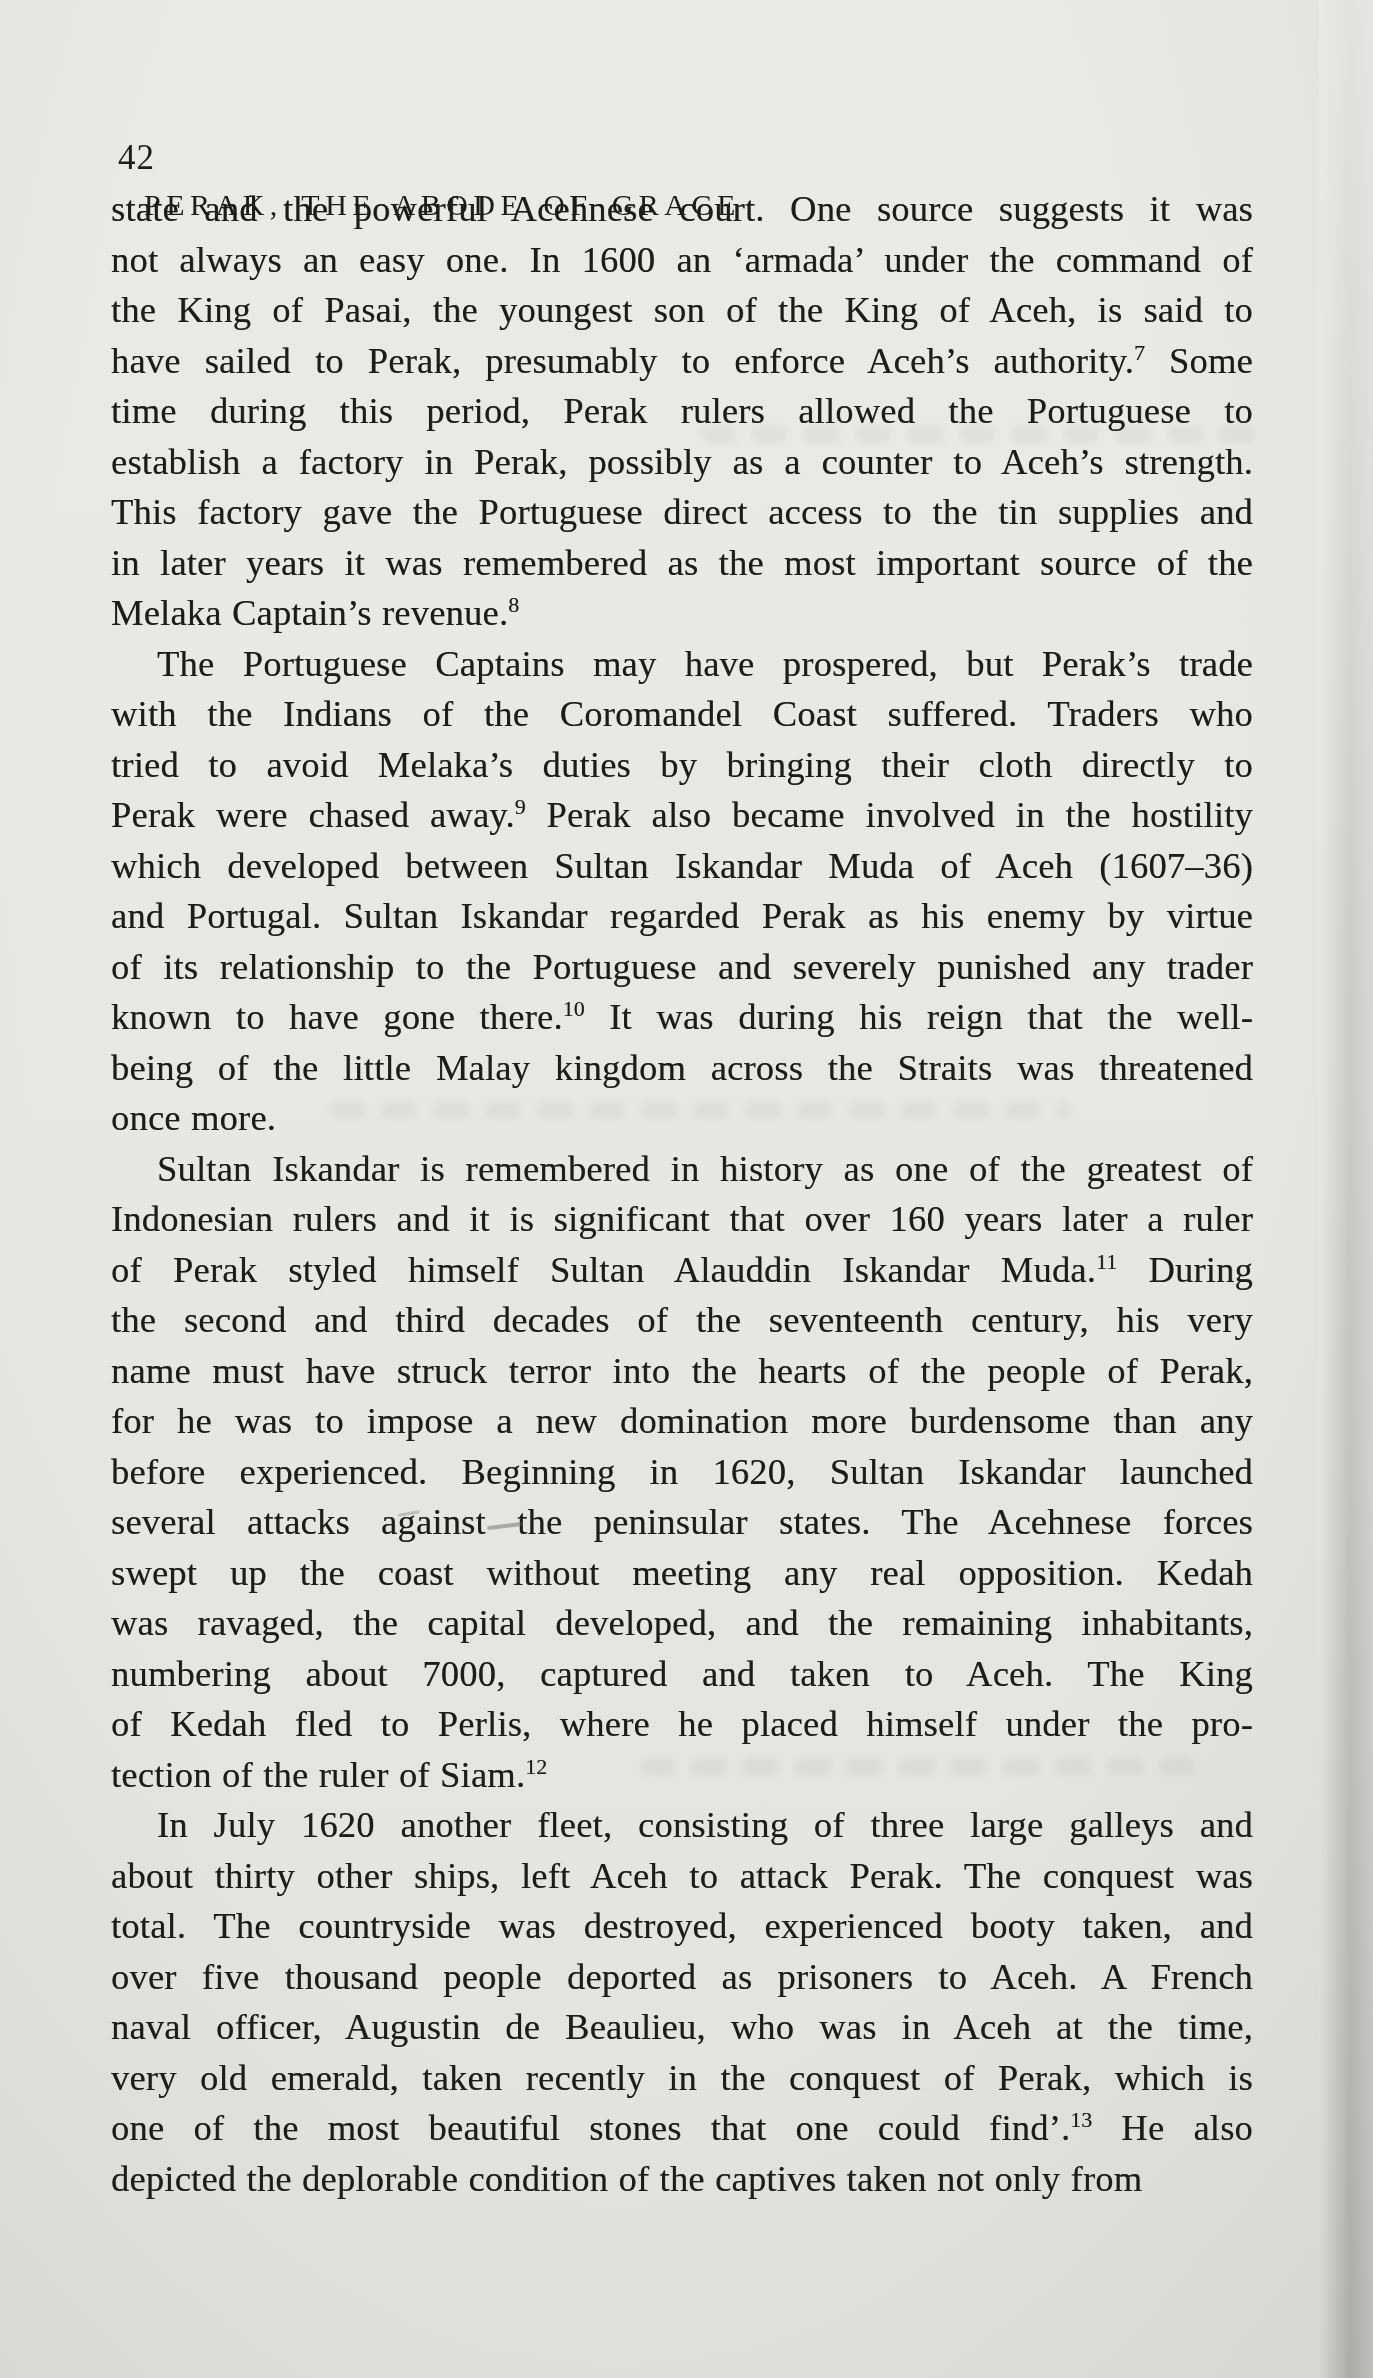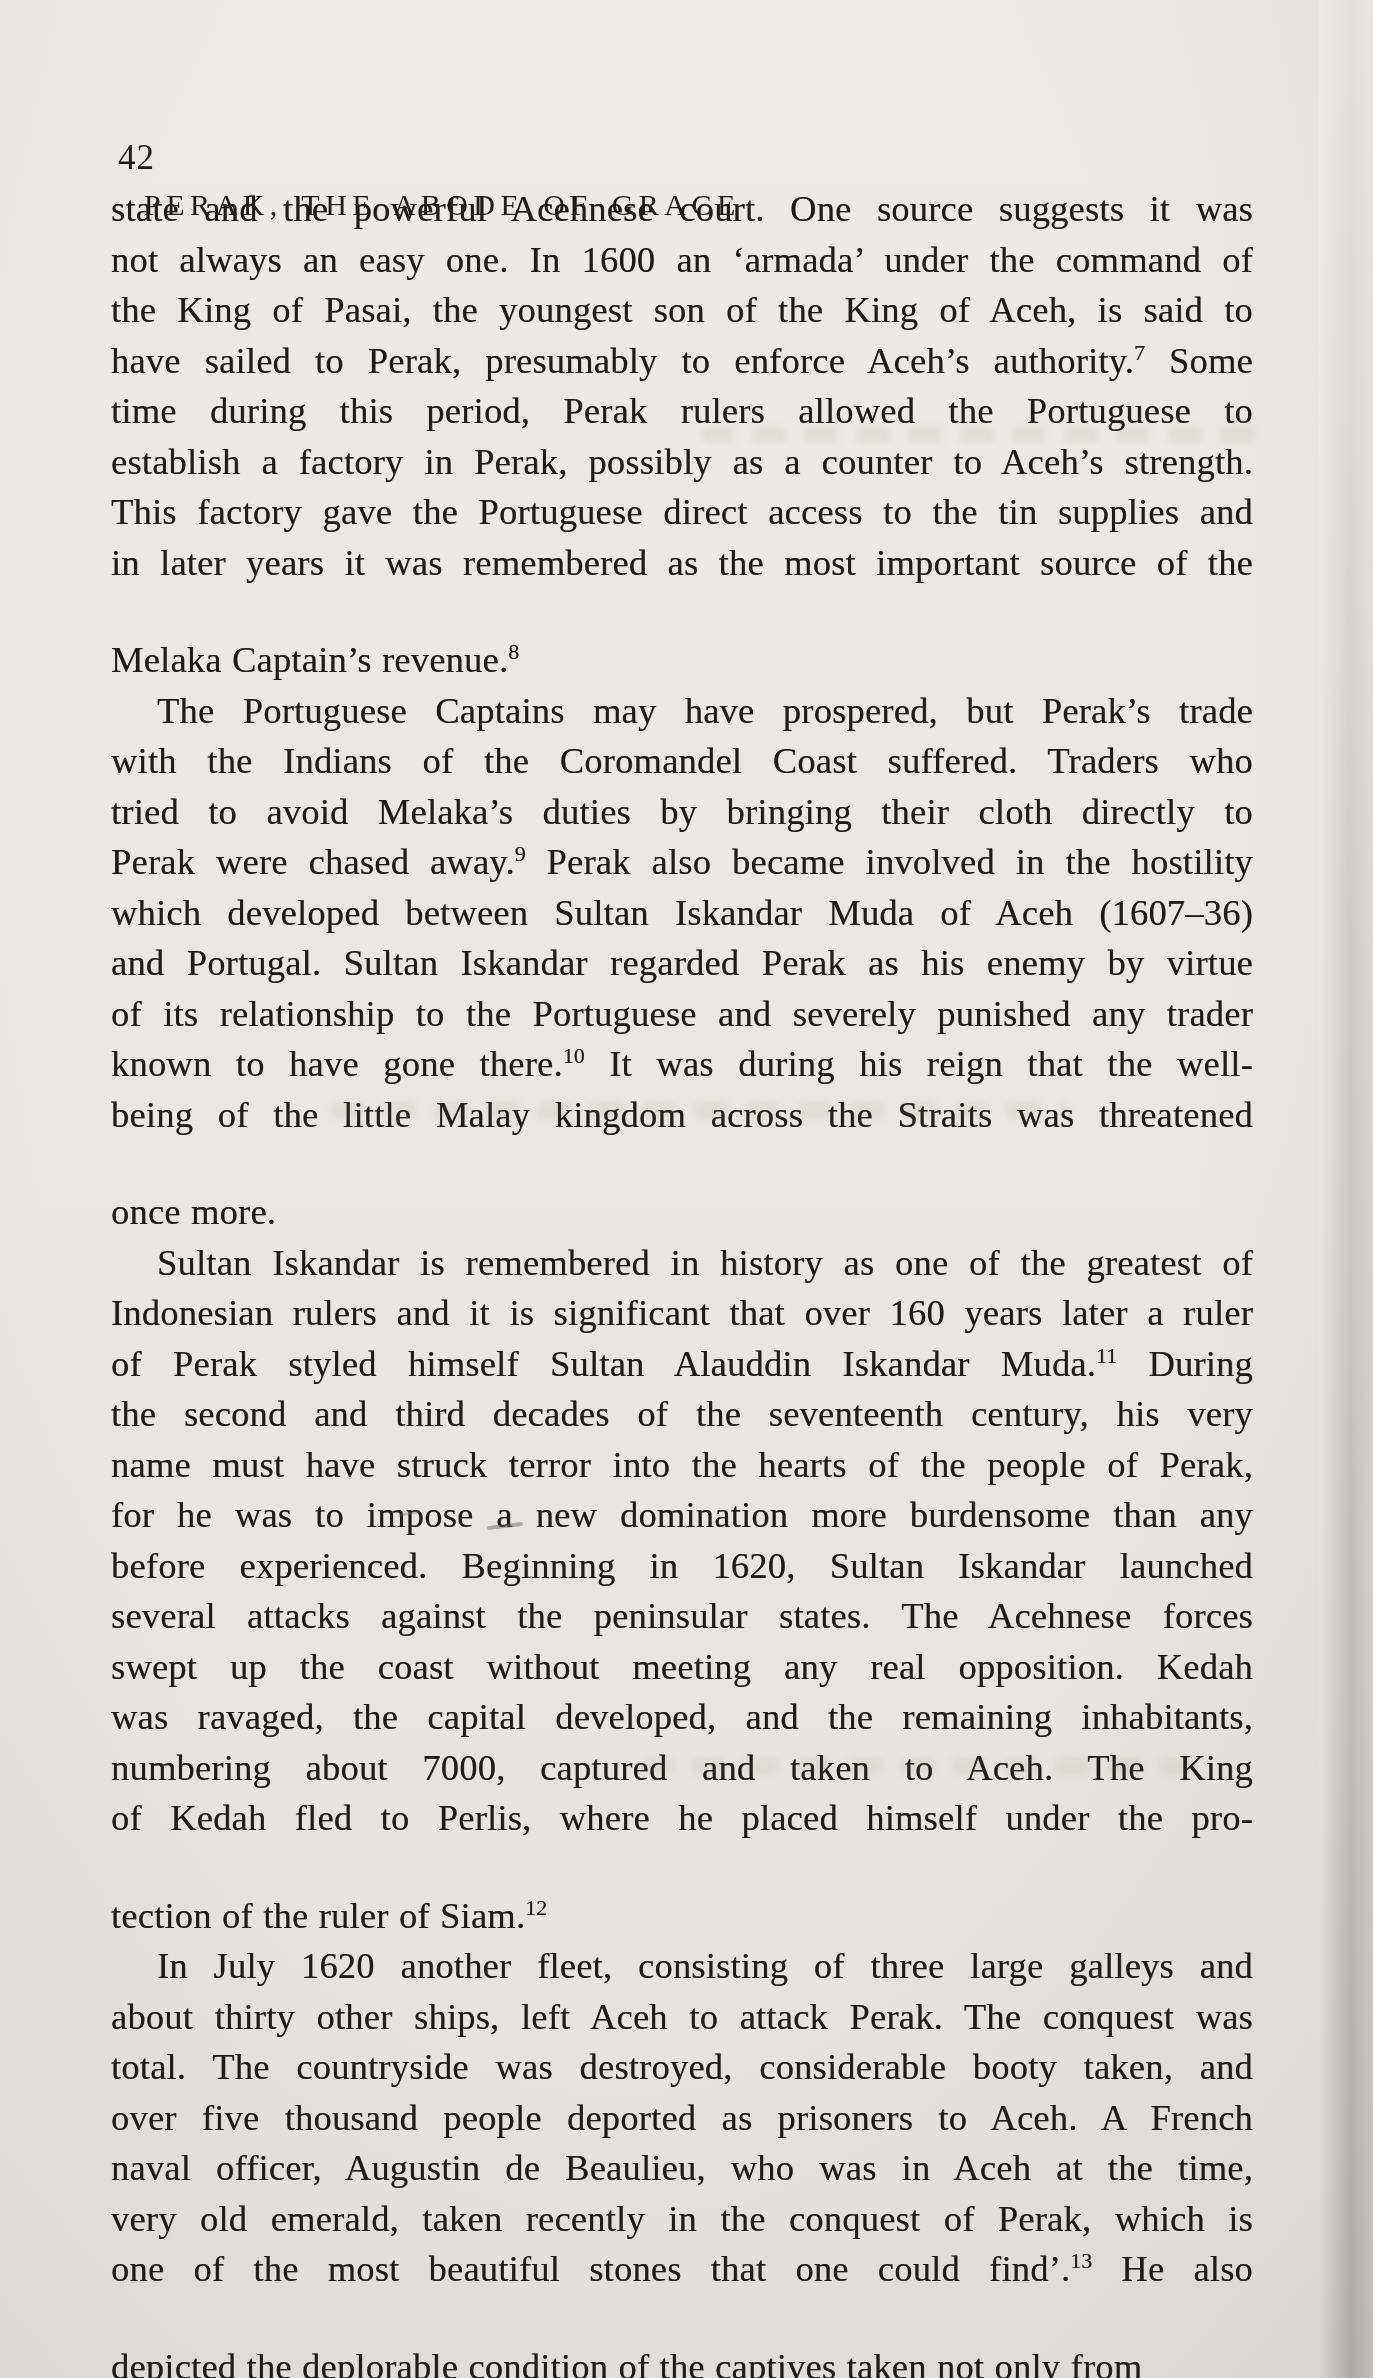--- a/index.html
+++ b/index.html
@@ -46,21 +46,21 @@
     position:absolute;top:184px;left:111px;width:1142px;
     font-size:36.5px;line-height:50.5px;
     letter-spacing:0.2px;word-spacing:1px;
     text-shadow:0.3px 0.3px 0.5px rgba(25,24,20,0.55);
   }
   .line{
     text-align:justify;text-align-last:justify;
     white-space:nowrap;
     font-family:Liberation Serif, serif;
   }
-  .line.last{text-align-last:left;margin-top:47px;}
+  .line.last{text-align-last:left;}
   .para.indent .line.first{text-indent:46px;}
   sup{font-size:0.60em;line-height:0;vertical-align:super;letter-spacing:0;}
   
   .ghost{
     position:absolute;height:17px;border-radius:9px;
     filter:blur(3px);opacity:0.55;pointer-events:none;
     background:repeating-linear-gradient(90deg,
       rgba(128,126,114,0.16) 0 34px, rgba(128,126,114,0) 34px 52px);
   }
   #ghost1{top:1102px;left:330px;width:740px;}
@@ -123,21 +123,21 @@
       <div class="line">several attacks against the peninsular states. The Acehnese forces</div>
       <div class="line">swept up the coast without meeting any real opposition. Kedah</div>
       <div class="line">was ravaged, the capital developed, and the remaining inhabitants,</div>
       <div class="line">numbering about 7000, captured and taken to Aceh. The King</div>
       <div class="line">of Kedah fled to Perlis, where he placed himself under the pro-</div>
       <div class="line last">tection of the ruler of Siam.<sup>12</sup></div>
     </div>
     <div class="para indent">
       <div class="line first">In July 1620 another fleet, consisting of three large galleys and</div>
       <div class="line">about thirty other ships, left Aceh to attack Perak. The conquest was</div>
-      <div class="line">total. The countryside was destroyed, considerable booty taken, and</div>
+      <div class="line">total. The countryside was destroyed, experienced booty taken, and</div>
       <div class="line">over five thousand people deported as prisoners to Aceh. A French</div>
       <div class="line">naval officer, Augustin de Beaulieu, who was in Aceh at the time,</div>
       <div class="line">very old emerald, taken recently in the conquest of Perak, which is</div>
       <div class="line">one of the most beautiful stones that one could find’.<sup>13</sup> He also</div>
       <div class="line last">depicted the deplorable condition of the captives taken not only from</div>
     </div>
   </div>
 
 <div class="ghost" id="ghost1"></div>
 <div class="ghost" id="ghost2"></div>

